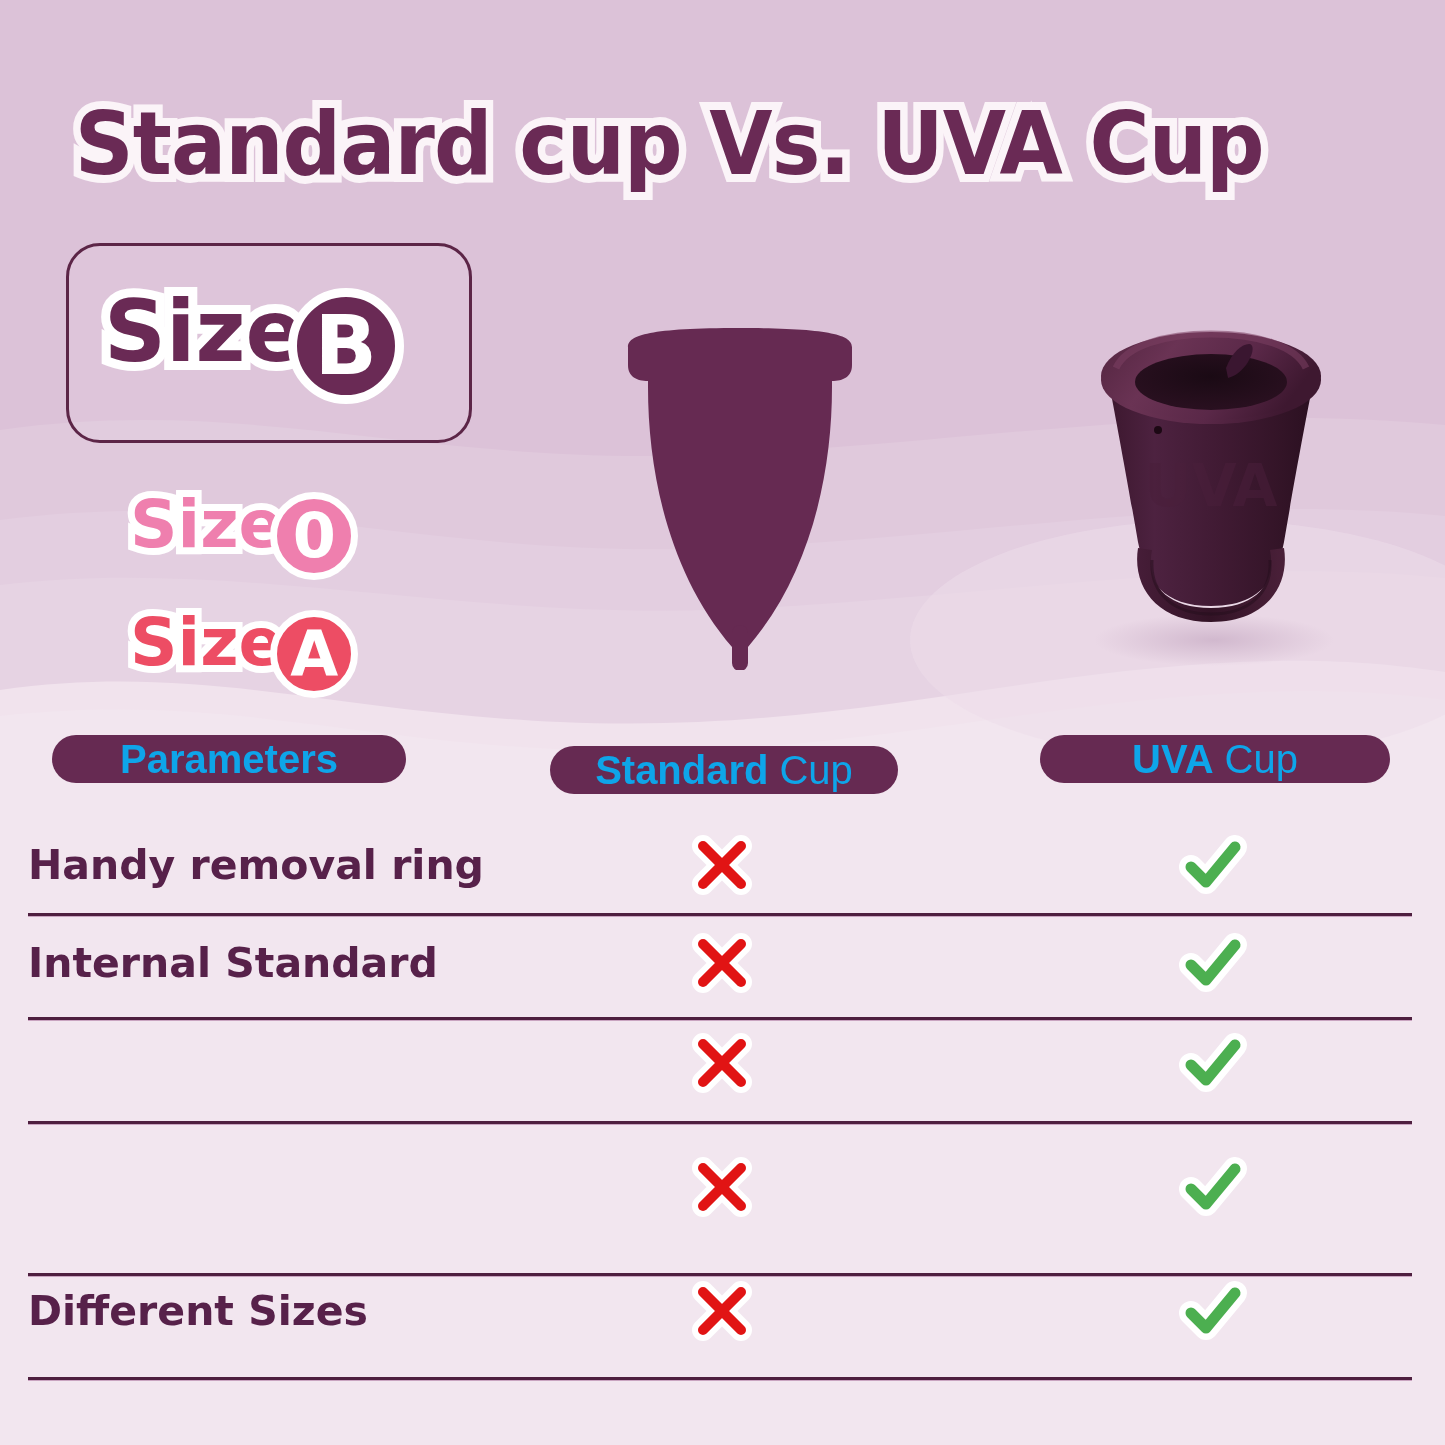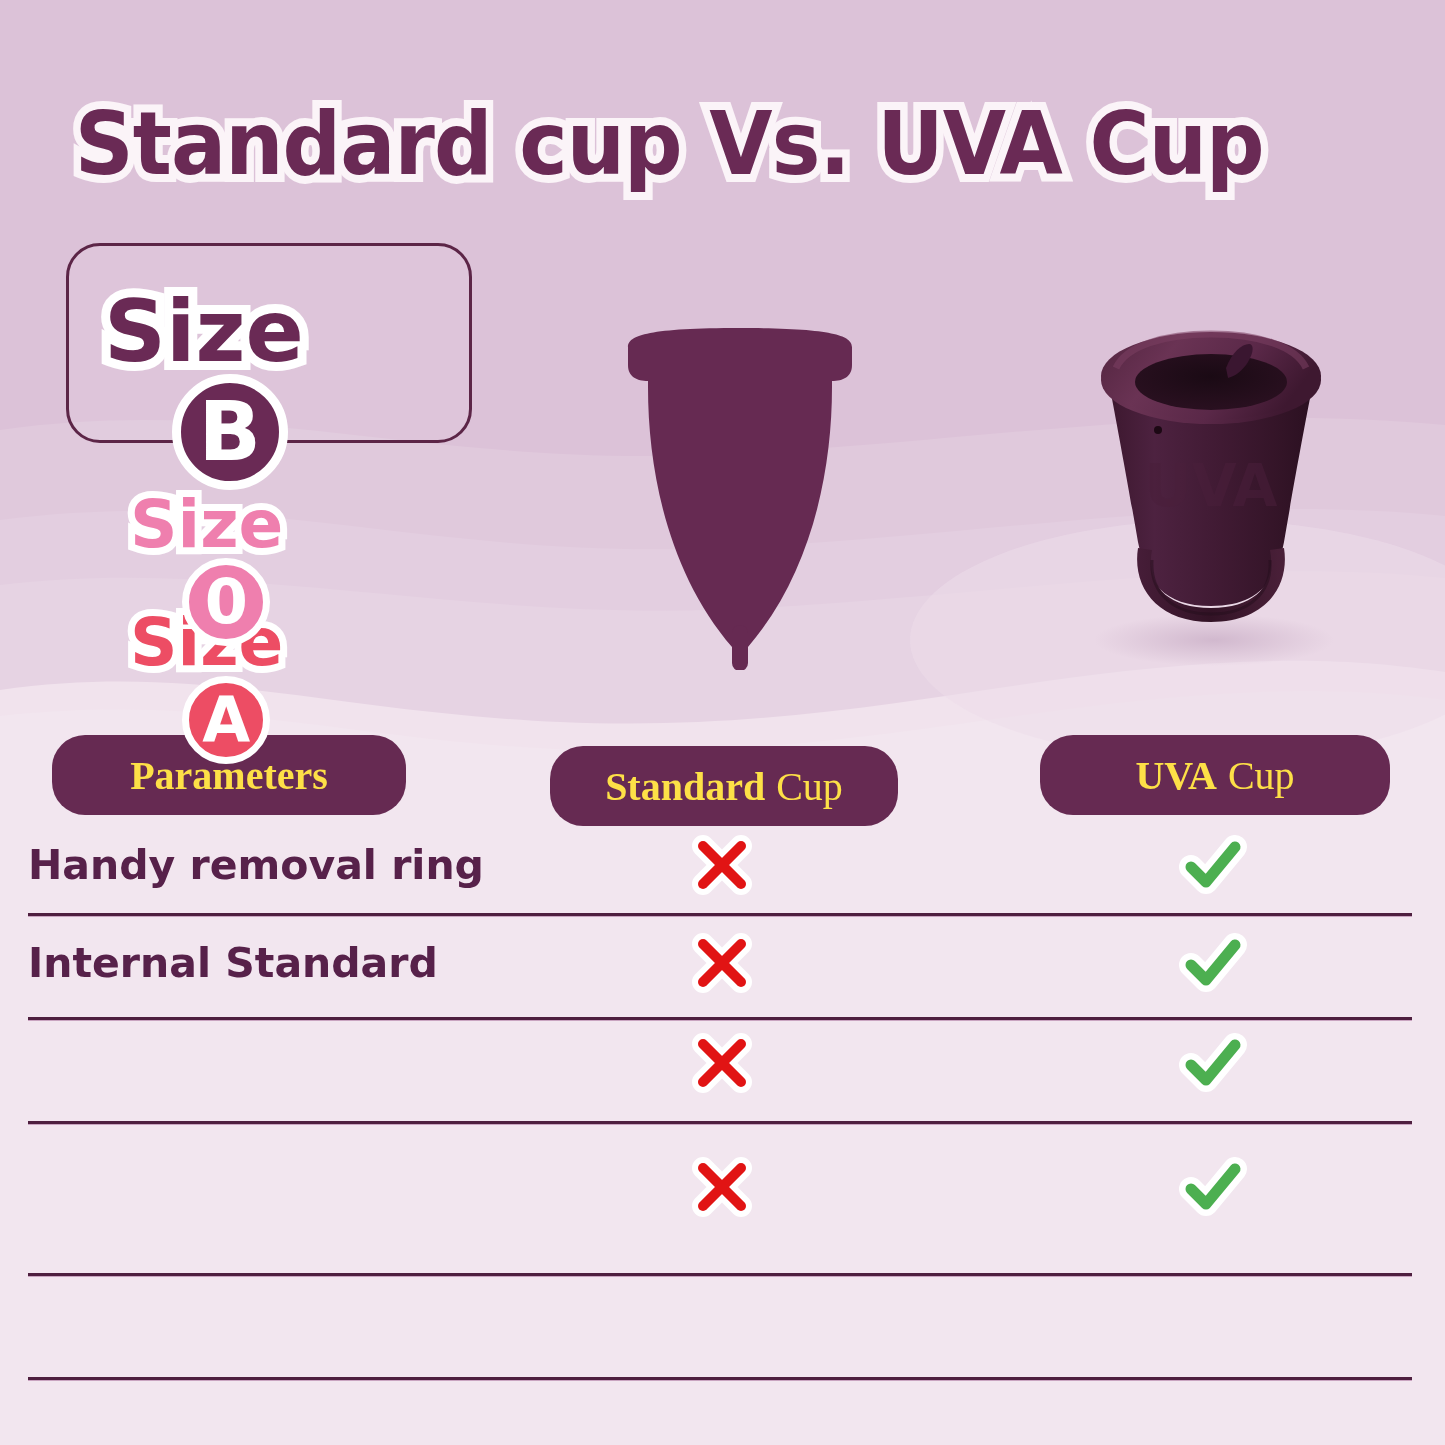--- a/index.html
+++ b/index.html
@@ -45,23 +45,22 @@
     left: 66px; top: 243px;
     width: 406px; height: 200px;
     border: 3px solid #5c2547;
     border-radius: 34px;
     background: rgba(255,255,255,0.06);
   }
 
   .badge {
     position: absolute;
     display: flex;
-    align-items: flex-end;
+    align-items: flex-start;
     white-space: nowrap;
-    flex-direction: column;
   }
   .badge .word {
     font-family: "DejaVu Sans", sans-serif;
     font-weight: bold;
     line-height: 1;
     paint-order: stroke fill;
   }
   .badge .circle {
     border-radius: 50%;
     display: flex;
@@ -126,28 +125,28 @@
 
   
   .std-cup { position: absolute; left: 610px; top: 325px; width: 260px; height: 345px; }
   .uva-cup { position: absolute; left: 1046px; top: 310px; width: 330px; height: 370px; }
 
   
   .table { position: absolute; left: 0; top: 735px; width: 1445px; }
 
   .pill {
     position: absolute;
-    height: 80px;
+    height: 48px;
     border-radius: 33px;
     background: #662a52;
     display: flex;
     align-items: center;
     justify-content: center;
-    color: #fde047;
-    font-family: Liberation Serif, serif;
+    color: #0ea5e9;
+    font-family: Liberation Sans, sans-serif;
     font-size: 40px;
     white-space: nowrap;
   }
   .pill .b { font-weight: bold; }
   .pill .l { font-weight: normal; margin-left: 11px; }
 
   .pill-params { left: 52px; top: 0; width: 354px; }
   .pill-std    { left: 550px; top: 0; width: 348px; margin-top: 11px; }
   .pill-uva    { left: 1040px; top: 0; width: 350px; }
 
@@ -388,17 +387,40 @@
       <div class="cell-mark uva">
             <svg width="72" height="72" viewBox="0 0 72 72">
   <g fill="none" stroke-linecap="round" stroke-linejoin="round">
     <path d="M14,38 L29,53 L58,18" stroke="#ffffff" stroke-width="24"></path>
     <path d="M14,38 L29,53 L58,18" stroke="#4caf50" stroke-width="11"></path>
   </g>
             </svg>
           </div>
     </div>
         <div class="divider" style="top:456px"></div>
+        <div class="row" style="height:100px">
+      <div class="cell-label">
+            <div>Different Sizes</div>
+          </div>
+      <div class="cell-mark std">
+            <svg width="70" height="70" viewBox="0 0 70 70">
+  <g stroke-linecap="round" fill="none">
+    <path d="M16,16 L54,54" stroke="#ffffff" stroke-width="22"></path>
+    <path d="M54,16 L16,54" stroke="#ffffff" stroke-width="22"></path>
+    <path d="M16,16 L54,54" stroke="#e11414" stroke-width="10"></path>
+    <path d="M54,16 L16,54" stroke="#e11414" stroke-width="10"></path>
+  </g>
+            </svg>
+          </div>
+      <div class="cell-mark uva">
+            <svg width="72" height="72" viewBox="0 0 72 72">
+  <g fill="none" stroke-linecap="round" stroke-linejoin="round">
+    <path d="M14,38 L29,53 L58,18" stroke="#ffffff" stroke-width="24"></path>
+    <path d="M14,38 L29,53 L58,18" stroke="#4caf50" stroke-width="11"></path>
+  </g>
+            </svg>
+          </div>
+    </div>
         <div class="divider" style="top:560px"></div>
       </div>
   </div>
 
 </div>
 
 </body></html>

